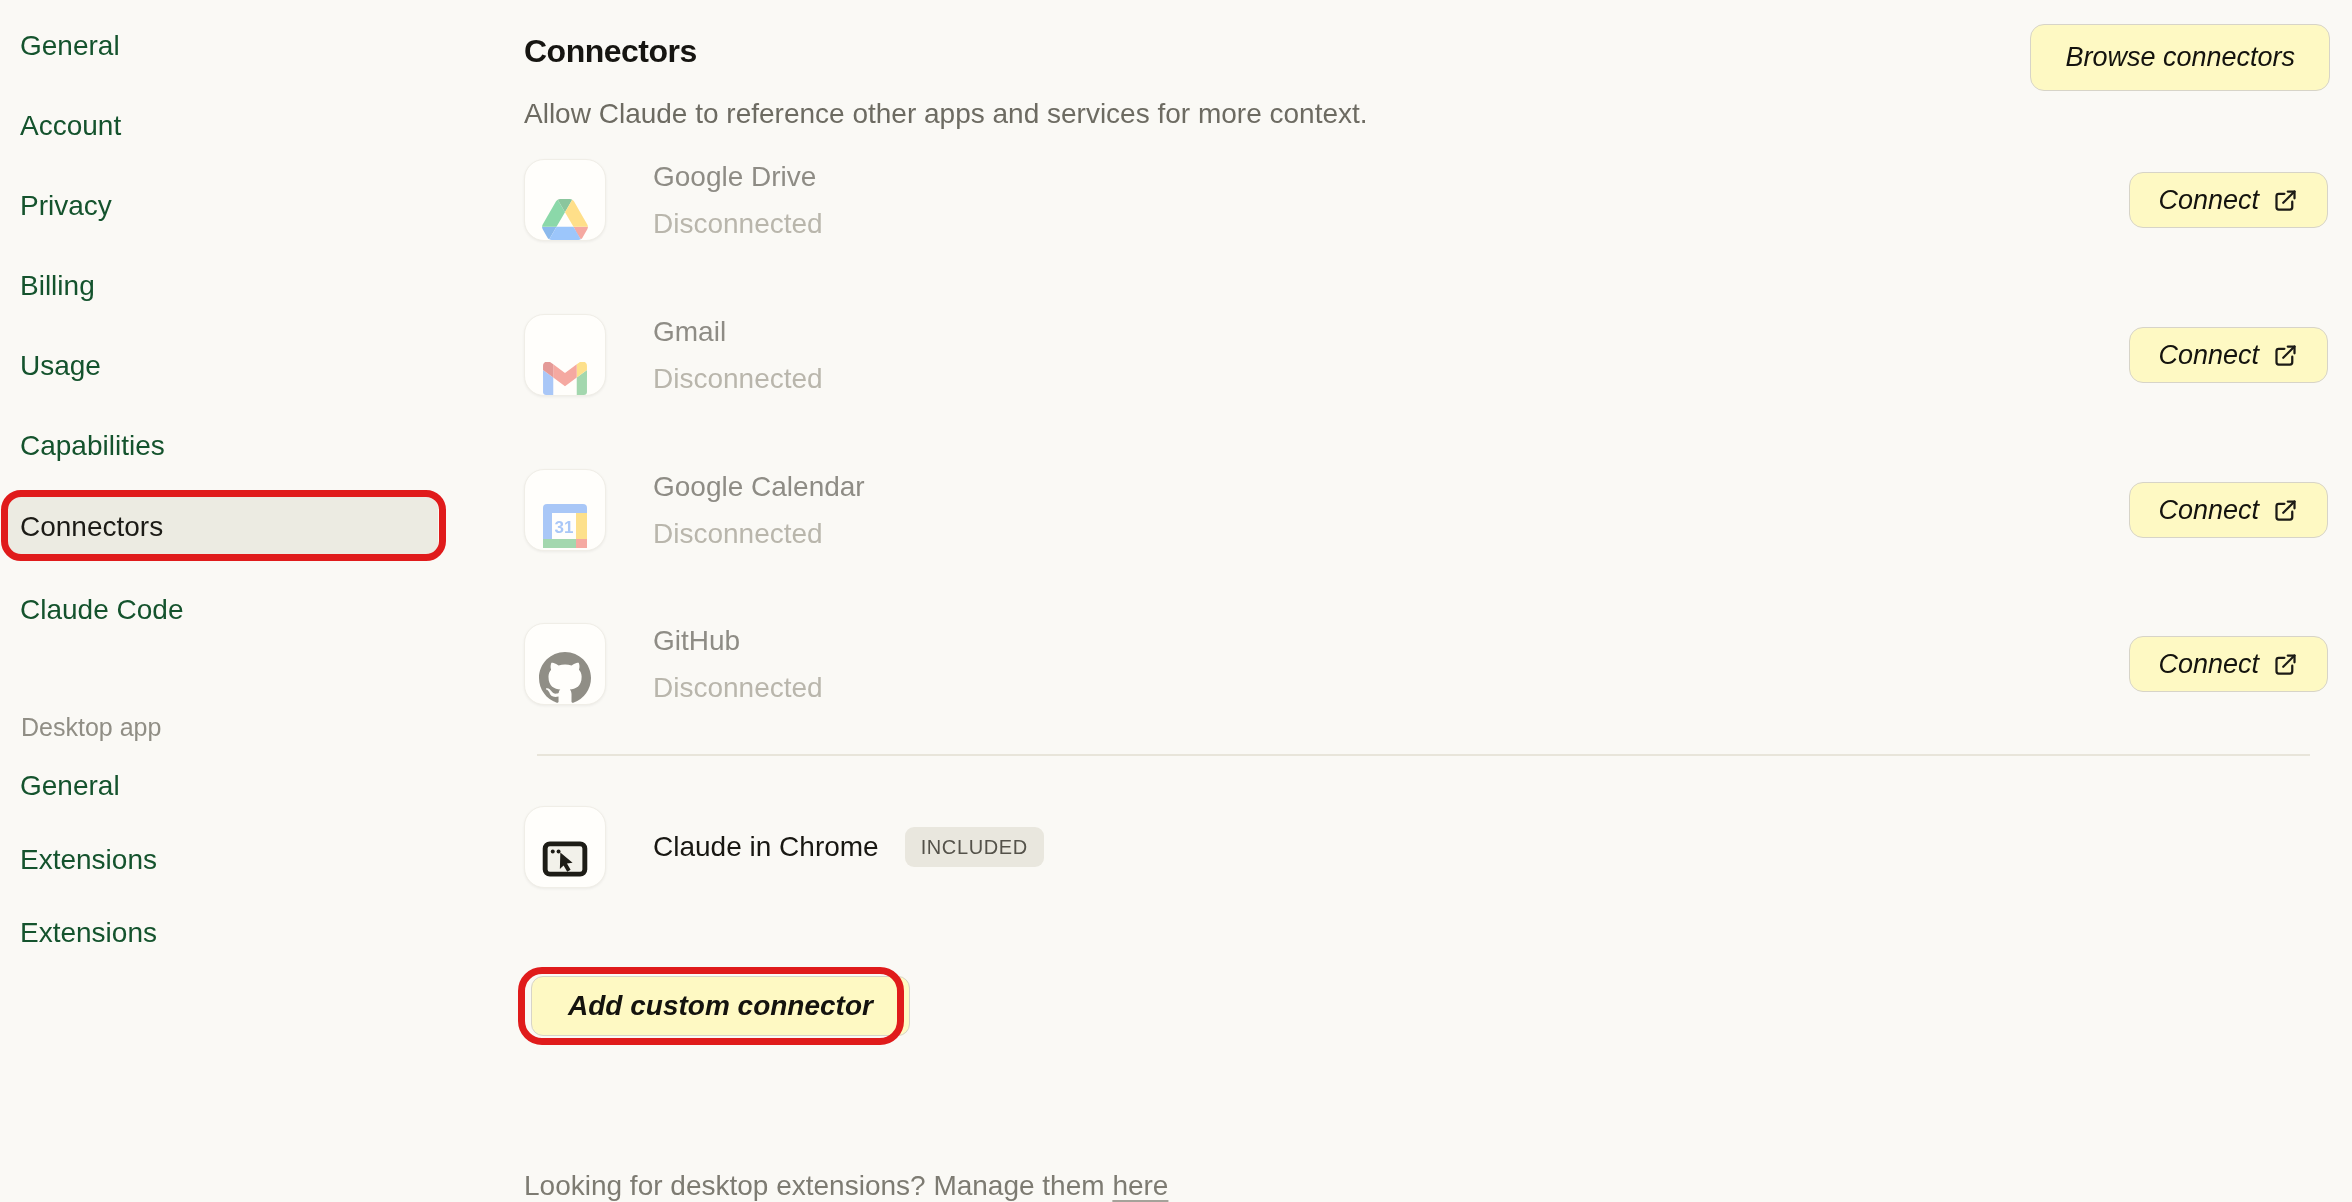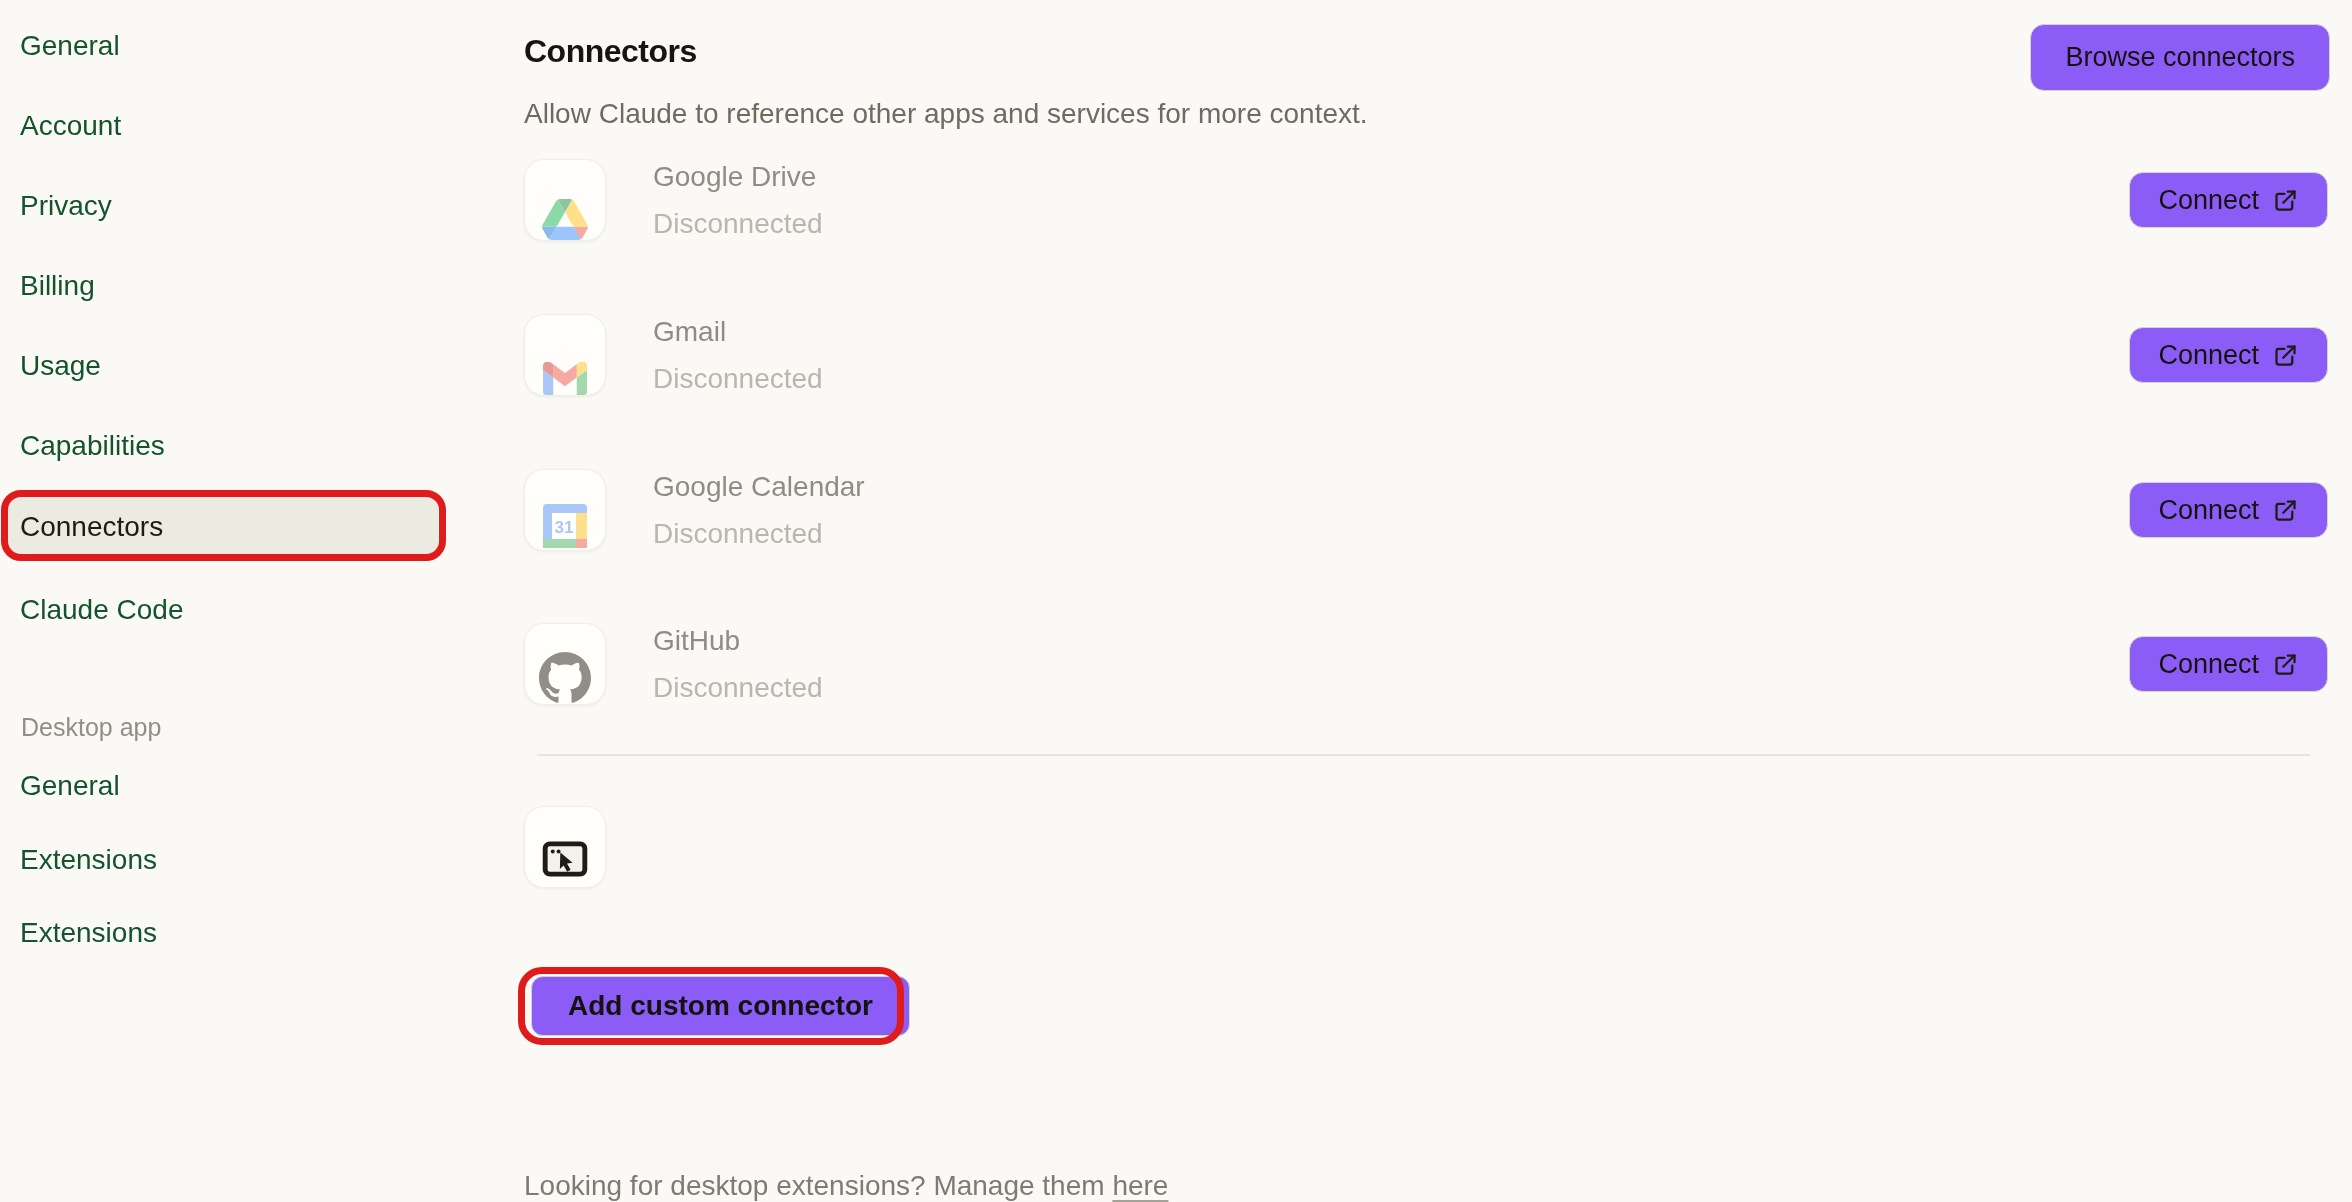--- a/index.html
+++ b/index.html
@@ -41,23 +41,23 @@
   .page-title{
     position:absolute;left:524px;top:12px;
     font-size:32px;font-weight:700;letter-spacing:-0.5px;color:#161511;
   }
   .page-desc{
     position:absolute;left:524px;top:68px;
     font-size:28px;line-height:36px;color:#6d6b62;
   }
   .btn{
     display:inline-flex;align-items:center;justify-content:center;
-    background:#8b5cf6;border:1.5px solid #d7d4c8;border-radius:14px;
+    background:#fef9c3;border:1.5px solid #d7d4c8;border-radius:14px;
     font-size:27px;color:#14130e;font-family:inherit;cursor:pointer;
-    box-sizing:border-box;white-space:nowrap;
+    box-sizing:border-box;white-space:nowrap;font-style:italic;
   }
   .browse-btn{position:absolute;right:22px;top:24px;height:67px;padding:0 34px;}
 
   
   .row{
     position:absolute;left:524px;right:24px;height:84px;
     display:flex;align-items:center;
   }
   .tile{
     width:82px;height:82px;border-radius:20px;flex:0 0 82px;
@@ -227,20 +227,24 @@
 
   <div class="row" style="top:805px">
     <div class="tile">
       <svg width="56" height="56" viewBox="0 0 48 48">
         <rect x="7" y="11" width="34" height="26" rx="4" fill="#f2f1ea" stroke="#1d1c16" stroke-width="4.2"></rect>
         <circle cx="13.5" cy="17.5" r="1.7" fill="#1d1c16"></circle>
         <circle cx="18.5" cy="17.5" r="1.7" fill="#1d1c16"></circle>
         <path d="M20 18.5 L30.5 27.2 L25.7 27.9 L28.8 33.2 L25.9 34.9 L22.8 29.6 L19.6 32.6 Z" fill="#1d1c16"></path>
       </svg>
     </div>
+    <div class="meta" style="flex-direction:row;align-items:center;">
+      <div class="cname active">Claude in Chrome</div>
+      <span class="badge">INCLUDED</span>
+    </div>
   </div>
 
   <button class="btn add-custom-btn">Add custom connector</button>
   <div class="annotation addbtn-ann"></div>
 
   <p class="footer">
     <span>Looking for desktop extensions? Manage them</span>
     <a>here</a>
   </p>
 </main>

